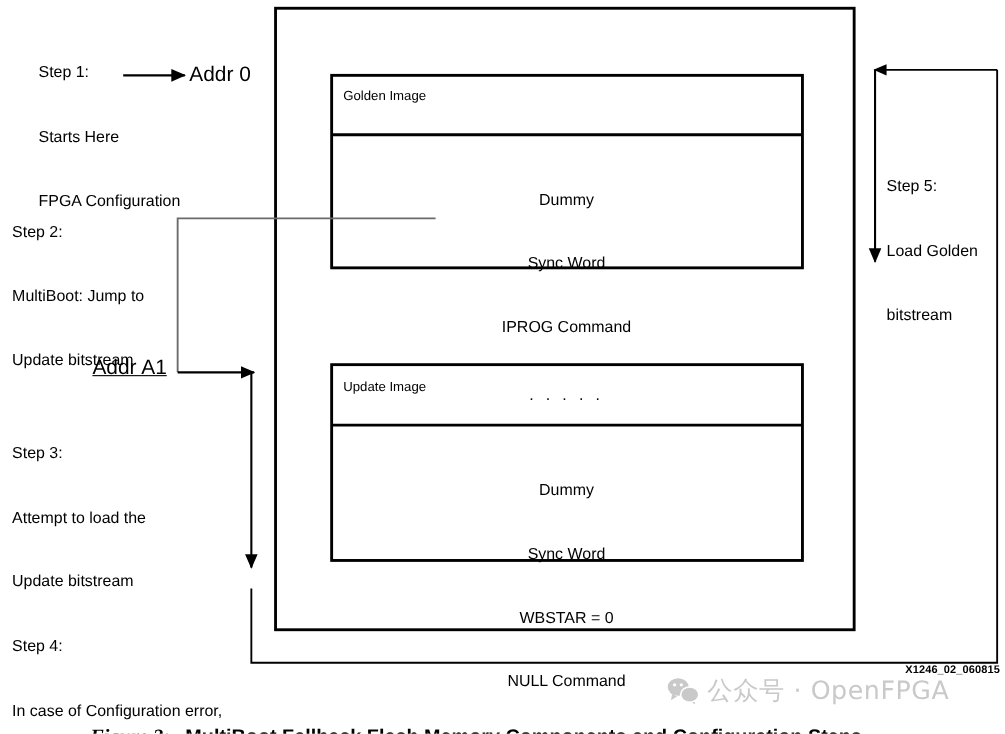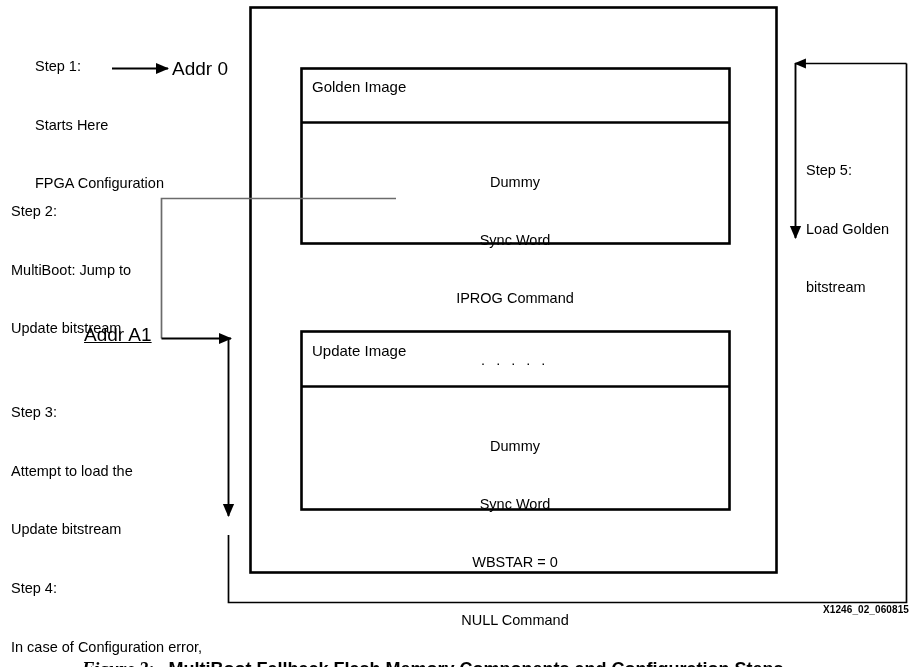--- a/index.html
+++ b/index.html
@@ -32,21 +32,21 @@
     font-size: 14.5px;
     line-height: 19px;
     white-space: pre;
     color: #000;
   }
   .step-block { font-size: 14.5px; line-height: 19.5px; }
   .addr-lbl { font-size: 19px; }
 
   .box-title {
     position: absolute;
-    font-size: 15px;
+    font-size: 12px;
     line-height: 20px;
     white-space: pre;
   }
   .box-body {
     position: absolute;
     text-align: center;
     font-size: 14.5px;
     line-height: 19.4px;
     white-space: pre;
   }
@@ -181,18 +181,29 @@
   <div class="box-body" style="left:301px; top:398px; width:428px;">
     <div>Dummy</div>
     <div>Sync Word</div>
     <div>WBSTAR = 0</div>
     <div>NULL Command</div>
     
   </div>
 
   <div id="fig-id">X1246_02_060815</div>
 
+  <div id="watermark">
+    <svg width="30" height="26" viewBox="0 0 30 26">
+      <ellipse cx="10.5" cy="9.5" rx="9.5" ry="8" fill="#c9c9c9"></ellipse>
+      <path d="M 5 16 L 4 21.5 L 9.5 18.2 Z" fill="#c9c9c9"></path>
+      <ellipse cx="21" cy="16.5" rx="8.2" ry="7" fill="#c9c9c9" stroke="#ffffff" stroke-width="1.4"></ellipse>
+      <path d="M 25.5 22 L 27 26 L 22 24 Z" fill="#c9c9c9" stroke="#ffffff" stroke-width="1"></path>
+      <circle cx="7.3" cy="7.6" r="1.5" fill="#ffffff"></circle>
+      <circle cx="13.4" cy="7.6" r="1.5" fill="#ffffff"></circle>
+    </svg>
+    <span class="wm-text">公众号 · OpenFPGA</span>
+  </div>
 
   <div id="caption">
     <span class="fig-word">Figure 2:</span><span class="cap-text">MultiBoot Fallback Flash Memory Components and Configuration Steps</span>
   </div>
 
 </div>
 
 </body></html>

